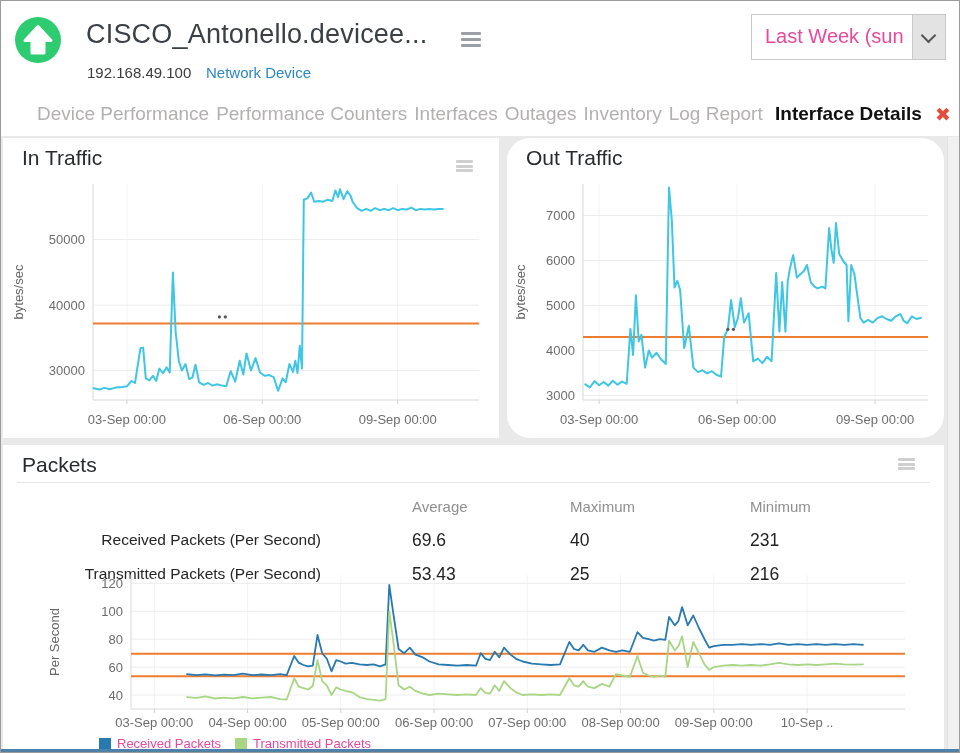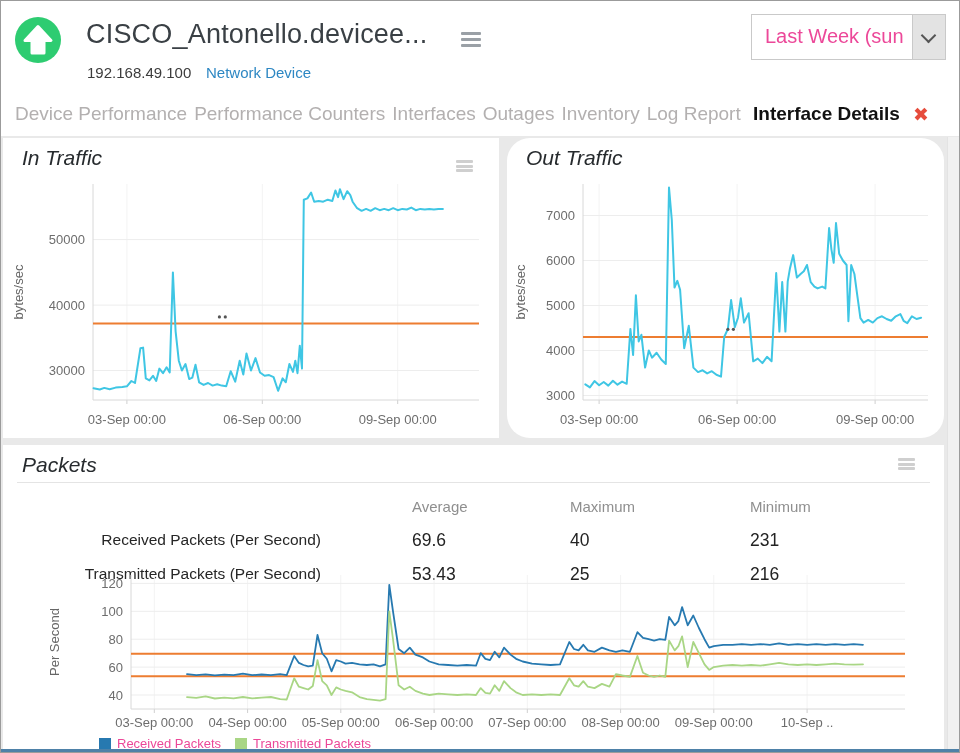--- a/index.html
+++ b/index.html
@@ -11,30 +11,30 @@
   .dev-title{position:absolute;left:85px;top:18px;font-size:27px;color:#3a4045;letter-spacing:.2px;white-space:nowrap;}
   .hdr-burger{position:absolute;left:460px;top:31px;width:20px;height:15px;display:flex;flex-direction:column;justify-content:space-between;cursor:pointer;}
   .hdr-burger i{display:block;height:3px;background:#9aa0a6;border-radius:1px;}
   .dev-ip{position:absolute;left:86px;top:63px;font-size:15px;color:#3c3c3c;}
   .dev-type{position:absolute;left:205px;top:63px;font-size:15px;color:#2d87c3;cursor:pointer;}
   .period{position:absolute;right:13px;top:13px;width:193px;height:44px;border:1px solid #c9c9c9;background:#fff;display:flex;align-items:stretch;cursor:pointer;}
   .period .val{flex:1;overflow:hidden;white-space:nowrap;font-size:20px;color:#ec4899;line-height:42px;padding-left:13px;}
   .period .arrow{width:32px;background:#e3e3e3;border-left:1px solid #c9c9c9;position:relative;}
   .period .arrow i{position:absolute;left:10px;top:15px;width:9px;height:9px;border-right:2px solid #555;border-bottom:2px solid #555;transform:rotate(45deg);}
   
-  .tabbar{position:absolute;left:14px;top:96px;right:8px;height:34px;white-space:nowrap;font-size:19px;line-height:34px;}
+  .tabbar{position:absolute;left:14px;top:96px;right:8px;height:34px;white-space:nowrap;font-size:19px;line-height:34px;text-align:right;}
   .tab{color:#b3b0b0;margin-right:7px;cursor:pointer;}
   .tab-active{color:#111;font-weight:bold;margin-right:8px;cursor:pointer;}
   .tab-close{color:#e64c3c;font-weight:bold;font-size:19px;cursor:pointer;vertical-align:-1px;}
   
   .panel{position:absolute;background:#fff;}
   .panel-in{left:2px;top:137px;width:496px;height:300px;}
   .panel-out{left:506px;top:137px;width:437px;height:300px;border-radius:23px;}
   .panel-packets{left:2px;top:444px;width:941px;height:306px;}
-  .panel-title{position:absolute;left:19px;top:8px;font-size:21px;color:#272b2e;font-style:italic;}
+  .panel-title{position:absolute;left:19px;top:8px;font-size:21px;color:#272b2e;}
   .panel-burger{position:absolute;width:17px;height:12px;display:flex;flex-direction:column;justify-content:space-between;cursor:pointer;}
   .panel-burger i{display:block;height:3px;background:#cfcfcf;border-radius:1px;}
   .burger-in{right:26px;top:22px;}
   .burger-packets{right:29px;top:13px;}
   .pk-divider{position:absolute;left:14px;right:14px;top:37px;height:1px;background:#e4e4e4;}
   svg text{font-family:"Liberation Sans","DejaVu Sans",sans-serif;}
   .chart{position:absolute;}
   .chart-in,.chart-out{left:4px;top:36px;}
   .chart-packets{left:42px;top:122px;}
   

